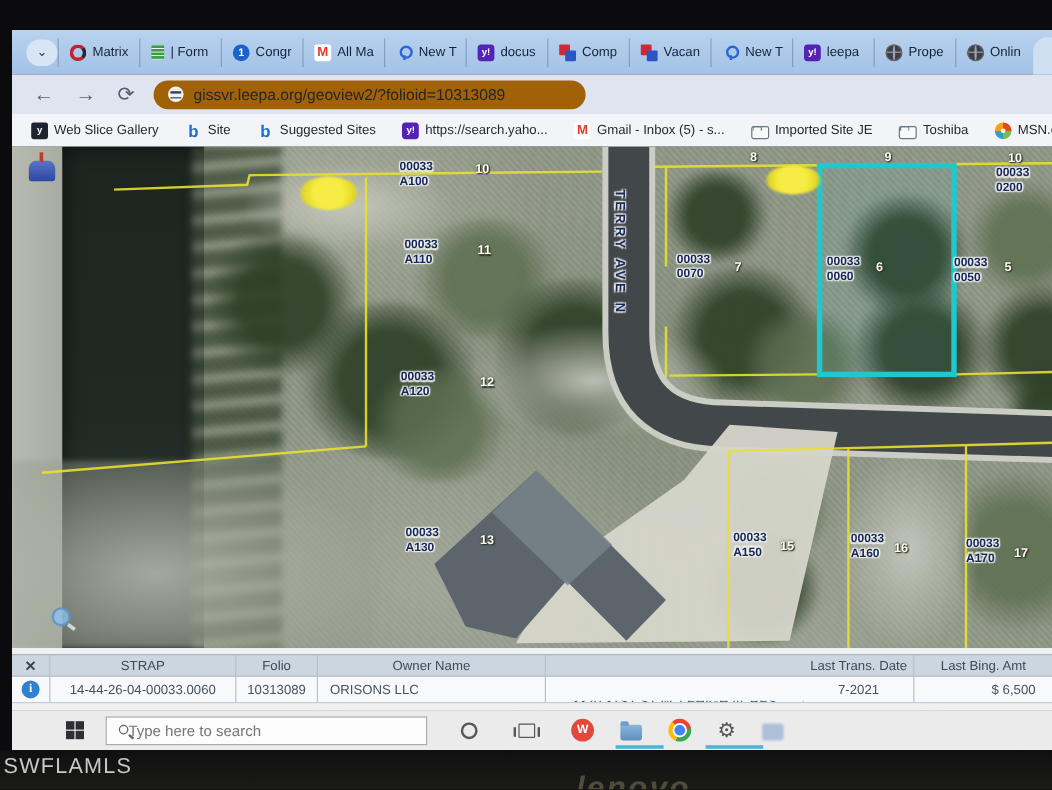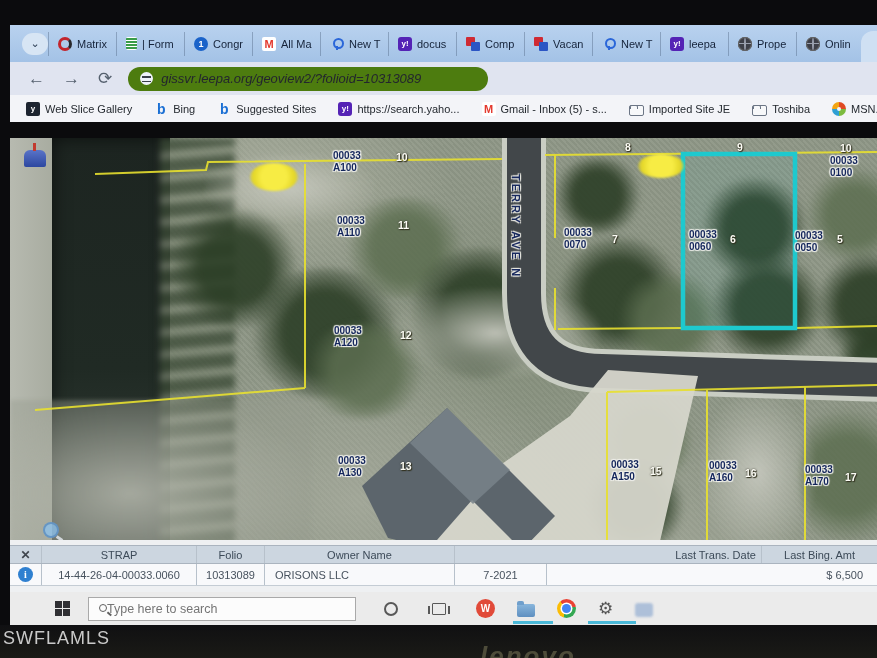--- a/index.html
+++ b/index.html
@@ -31,39 +31,39 @@
   .ic-yahoo{background:#5423b5;border-radius:3px;color:#fff;font-size:8px;font-weight:bold;display:flex;align-items:center;justify-content:center;}
   .ic-docs{width:14px;height:14px;}
   .ic-docs::before{content:"";position:absolute;left:0;top:0;width:9px;height:9px;background:#cf2a33;border-radius:1px;}
   .ic-docs::after{content:"";position:absolute;left:5px;top:5px;width:9px;height:9px;background:#2b55c4;border-radius:1px;}
   .ic-globe{border-radius:50%;background:#3d3f48;box-shadow:inset 0 0 0 1px #666;}
   .ic-globe::before{content:"";position:absolute;left:1px;top:6px;width:12px;height:1.5px;background:#9aa0ae;}
   .ic-globe::after{content:"";position:absolute;left:6px;top:1px;width:1.5px;height:12px;background:#9aa0ae;border-radius:50%;}
 
   .toolbar{position:absolute;left:10px;top:62px;width:867px;height:33px;background:#e0e4f0;display:flex;align-items:center;z-index:10;}
   .navbtn{color:#55606e;font-size:17px;margin-left:18px;line-height:1;}
-  .url-pill{margin-left:16px;width:360px;height:24px;background:#4d7c0f;border-radius:12px;display:flex;align-items:center;gap:8px;padding:0 12px;font-style:italic;}
+  .url-pill{margin-left:16px;width:360px;height:24px;background:#a16207;border-radius:12px;display:flex;align-items:center;gap:8px;padding:0 12px;}
   .tune-icon{width:13px;height:13px;border-radius:50%;background:#eef2fa;position:relative;flex:0 0 auto;}
   .tune-icon::before{content:"";position:absolute;left:2px;top:4px;right:2px;height:1.5px;background:#3a3f4a;}
   .tune-icon::after{content:"";position:absolute;left:2px;bottom:3px;right:2px;height:1.5px;background:#3a3f4a;}
   .url-text{font-size:13px;color:#23262e;white-space:nowrap;}
 
   .bookmarks{position:absolute;left:10px;top:95px;width:867px;height:27px;background:#f3f4f8;display:flex;align-items:center;gap:10px;padding-left:16px;z-index:10;overflow:hidden;}
   .bm{display:flex;align-items:center;gap:5px;flex:0 0 auto;margin-right:12px;}
   .bm .lbl{font-size:11px;color:#24292f;white-space:nowrap;}
   .bicon{width:14px;height:14px;position:relative;flex:0 0 auto;}
   .ic-slice{background:#1d2430;border-radius:2px;color:#fff;font-size:8px;font-weight:bold;display:flex;align-items:center;justify-content:center;}
   .ic-bing{color:#1a6fd4;font-weight:bold;font-size:14px;line-height:14px;text-align:center;}
   .ic-folder{width:15px;height:11px;margin-top:3px;border:1.5px solid #6b7585;border-radius:2px;background:#f7f8fa;}
   .ic-folder::before{content:"";position:absolute;left:0;top:-1px;width:6px;height:3px;border:1.5px solid #6b7585;border-bottom:none;border-radius:2px 2px 0 0;}
   .ic-msn{background:conic-gradient(#e04a23 0 25%,#7cbb3f 0 50%,#2e9fd4 0 75%,#f2a413 0 100%);border-radius:50%;}
   .ic-msn::after{content:"";position:absolute;left:5px;top:5px;width:4px;height:4px;background:#f3f4f8;border-radius:50%;}
 
   
-  .map{position:absolute;left:10px;top:138px;width:867px;height:484px;overflow:hidden;z-index:5;
+  .map{position:absolute;left:10px;top:122px;width:867px;height:484px;overflow:hidden;z-index:5;
     background-color:#8f9787;
     background-image:
       radial-gradient(ellipse 260px 150px at 30% 10%,rgba(190,192,176,.55),transparent 70%),
       radial-gradient(ellipse 300px 220px at 40% 75%,rgba(175,178,165,.6),transparent 70%),
       radial-gradient(ellipse 240px 180px at 78% 85%,rgba(170,174,160,.5),transparent 70%),
       radial-gradient(ellipse 280px 200px at 60% 40%,rgba(120,132,108,.45),transparent 70%),
       repeating-linear-gradient(47deg,rgba(255,255,255,.035) 0 2px,rgba(20,30,20,.045) 2px 4px);}
   .shore{position:absolute;left:0;top:0;width:48px;height:418px;background:linear-gradient(90deg,#b7bab0,#a6aa9e);}
   .water{position:absolute;left:42px;top:0;width:118px;height:418px;background:linear-gradient(180deg,#1d2521 0%,#202a24 55%,#37403a 100%);box-shadow:inset 0 0 18px rgba(0,0,0,.6);}
   .bank{position:absolute;left:150px;top:0;width:75px;height:418px;background:repeating-linear-gradient(175deg,rgba(60,75,55,.8) 0 14px,rgba(130,140,120,.7) 14px 22px);filter:blur(3px);}
@@ -193,21 +193,21 @@
     </div>
   </div>
 
   <div class="bookmarks">
     <div class="bm">
         <span class="bicon ic-slice">y</span>
         <span class="lbl">Web Slice Gallery</span>
       </div>
     <div class="bm">
         <span class="bicon ic-bing">b</span>
-        <span class="lbl">Bing</span>
+        <span class="lbl">Site</span>
       </div>
     <div class="bm">
         <span class="bicon ic-bing">b</span>
         <span class="lbl">Suggested Sites</span>
       </div>
     <div class="bm">
         <span class="bicon ic-yahoo ticon">y!</span>
         <span class="lbl">https://search.yaho...</span>
       </div>
     <div class="bm">
@@ -280,21 +280,21 @@
     <div class="mailbox"></div>
     <div class="maglens"></div>
 
     <div class="plabel" style="left:323px;top:12px;"><span>00033</span><br><span>A100</span></div>
     <div class="plabel" style="left:327px;top:77px;"><span>00033</span><br><span>A110</span></div>
     <div class="plabel" style="left:324px;top:187px;"><span>00033</span><br><span>A120</span></div>
     <div class="plabel" style="left:328px;top:317px;"><span>00033</span><br><span>A130</span></div>
     <div class="plabel" style="left:554px;top:89px;"><span>00033</span><br><span>0070</span></div>
     <div class="plabel" style="left:679px;top:91px;"><span>00033</span><br><span>0060</span></div>
     <div class="plabel" style="left:785px;top:92px;"><span>00033</span><br><span>0050</span></div>
-    <div class="plabel" style="left:820px;top:17px;"><span>00033</span><br><span>0100</span></div>
+    <div class="plabel" style="left:820px;top:17px;"><span>00033</span><br><span>0200</span></div>
     <div class="plabel" style="left:601px;top:321px;"><span>00033</span><br><span>A150</span></div>
     <div class="plabel" style="left:699px;top:322px;"><span>00033</span><br><span>A160</span></div>
     <div class="plabel" style="left:795px;top:326px;"><span>00033</span><br><span>A170</span></div>
 
     <div class="lotnum" style="left:386px;top:13px;">10</div>
     <div class="lotnum" style="left:388px;top:81px;">11</div>
     <div class="lotnum" style="left:390px;top:191px;">12</div>
     <div class="lotnum" style="left:390px;top:322px;">13</div>
     <div class="lotnum" style="left:602px;top:95px;">7</div>
     <div class="lotnum" style="left:720px;top:95px;">6</div>
@@ -321,20 +321,21 @@
       <div class="th c-date">Last Trans. Date</div>
       <div class="th c-amt">Last Bing. Amt</div>
     </div>
     <div class="trow">
       <div class="td c-x">
           <span class="ibtn">i</span>
         </div>
       <div class="td c-strap">14-44-26-04-00033.0060</div>
       <div class="td c-folio">10313089</div>
       <div class="td c-owner">ORISONS LLC</div>
+      <div class="td c-site">3320 31ST ST W, LEHIGH ACRES</div>
       <div class="td c-date">7-2021</div>
       <div class="td c-amt">$ 6,500</div>
     </div>
   </div>
 
   <div class="taskbar">
     <div class="winlogo">
         <span></span>
         <span></span>
         <span></span>

